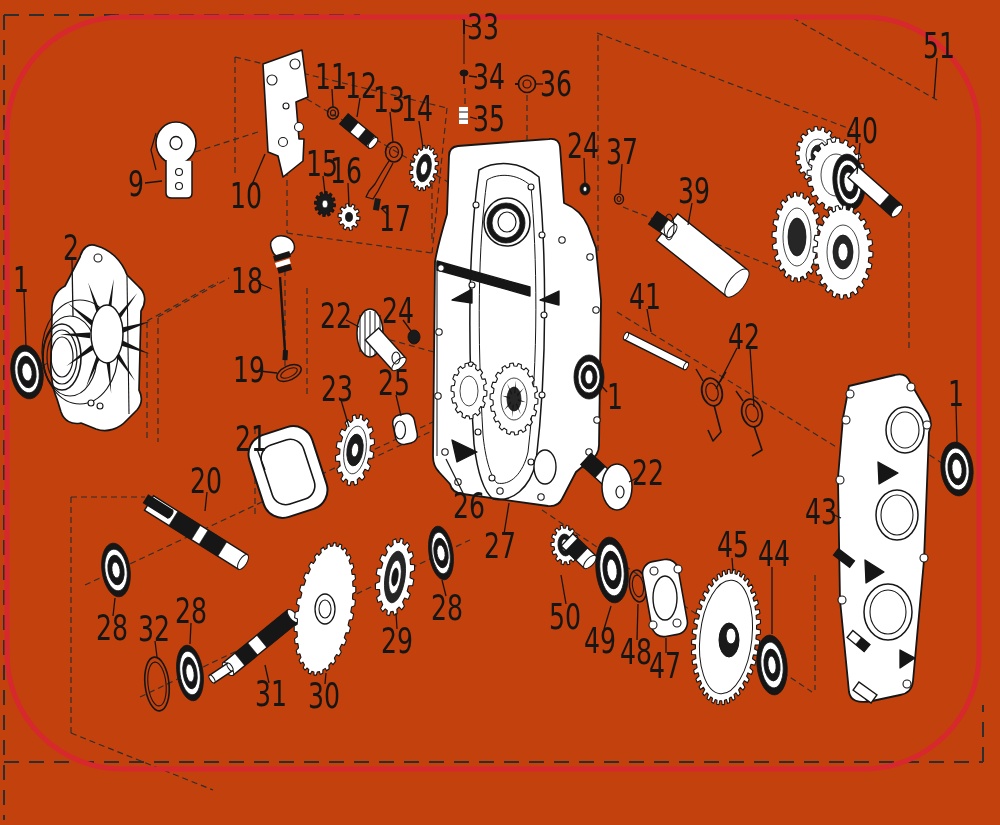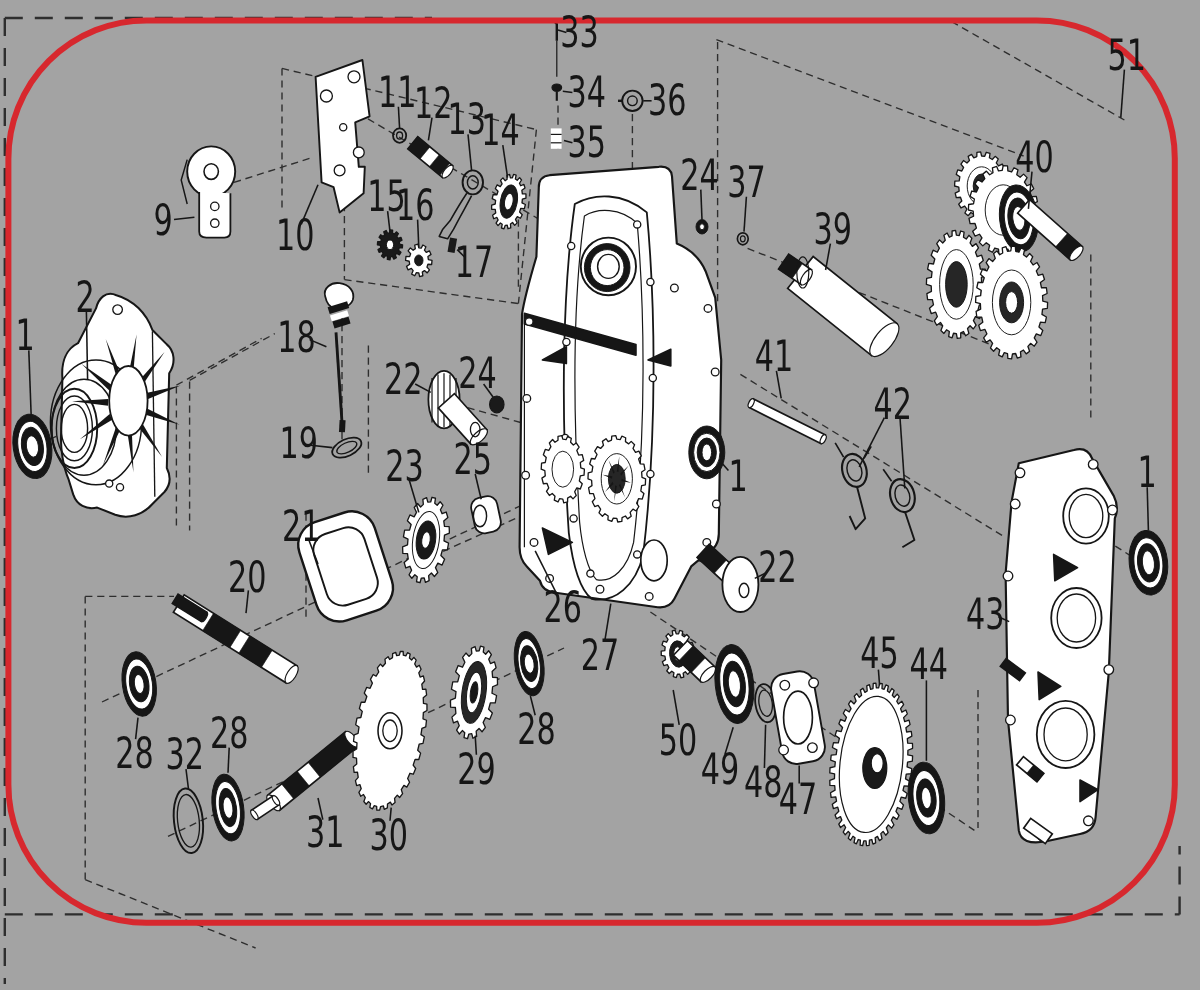--- a/index.html
+++ b/index.html
@@ -1,16 +1,16 @@
 <!DOCTYPE html>
 <html><head>
 <meta charset="utf-8">
 <style>
   html,body{margin:0;padding:0;background:#ffffff;}
-  #stage{position:relative;width:1000px;height:825px;background:#a3a3a3;overflow:hidden;
+  #stage{position:relative;width:1000px;height:825px;background:#c2410c;overflow:hidden;
          font-family:"DejaVu Sans", sans-serif;}
   svg{display:block;}
   text.plbl{font-family:"DejaVu Sans", sans-serif;fill:#161616;}
 </style>
 </head>
 <body>
 
 <div id="stage">
   <svg id="dwg" width="1000" height="825" viewBox="0 0 1000 825" xmlns="http://www.w3.org/2000/svg">
       <line x1="235" y1="57" x2="447" y2="108" stroke="#2e2e2e" stroke-width="1.15" stroke-dasharray="6,4"></line>

